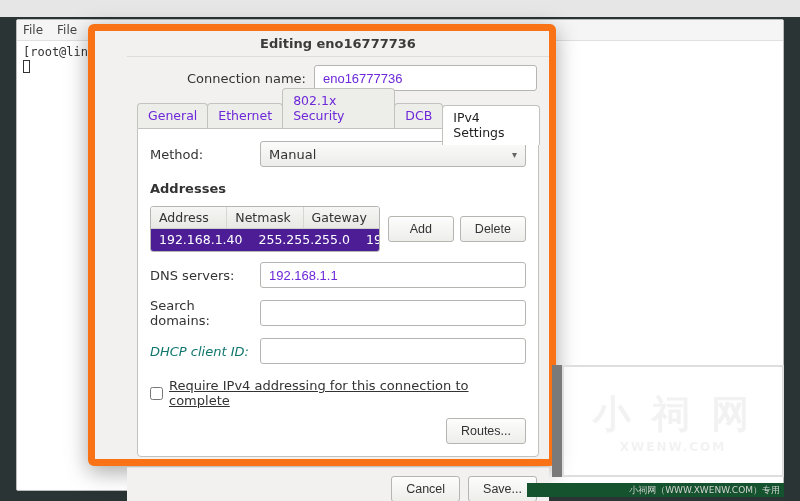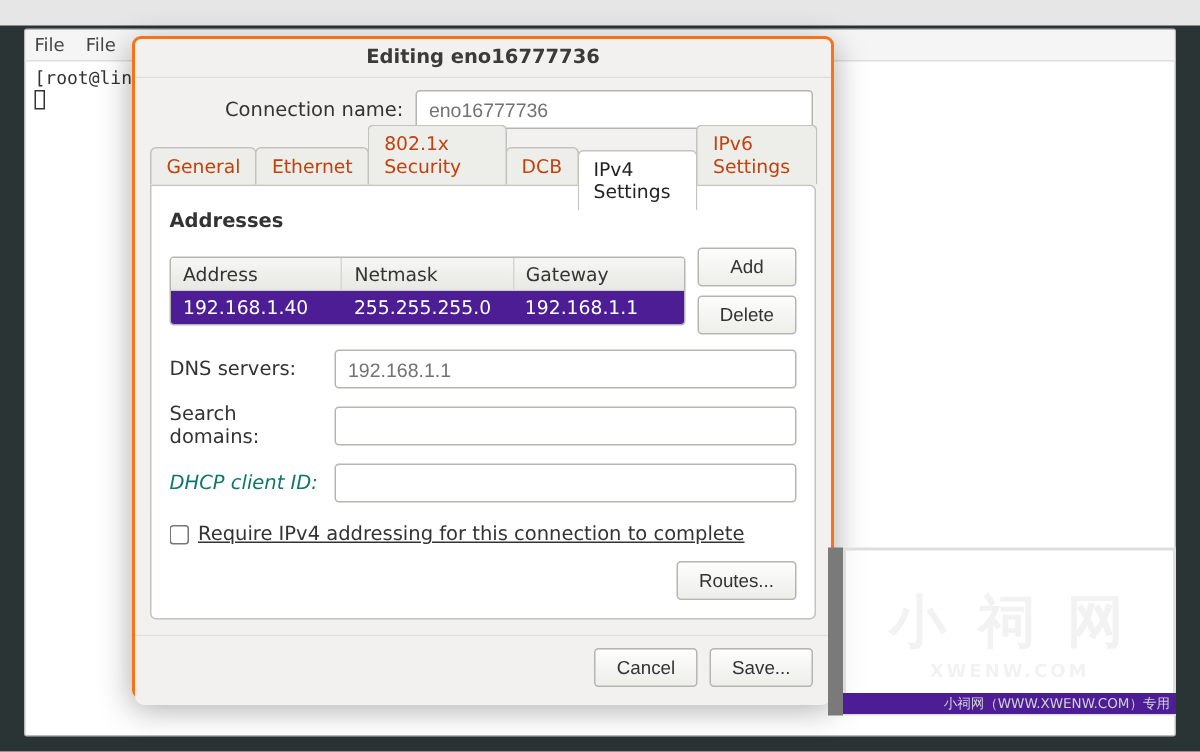--- a/index.html
+++ b/index.html
@@ -51,25 +51,26 @@
     border: 1px solid #333;
     vertical-align: text-bottom;
   }
   .dialog {
     position: absolute;
     left: 88px;
     top: 24px;
     width: 468px;
     height: 442px;
     background: #f2f1f0;
-    border: 2px solid #f97316;
+    border: 7px solid #f97316;
     border-radius: 6px;
     box-shadow: 0 6px 22px rgba(0,0,0,0.35);
     display: flex;
     flex-direction: column;
+    padding-left: 32px;
   }
   .dialog-title {
     height: 26px;
     line-height: 26px;
     text-align: center;
     font-weight: bold;
     color: #3b3b3b;
     font-size: 13px;
     border-bottom: 1px solid #ddd;
     background: #f2f1f0;
@@ -84,34 +85,34 @@
   }
   .conn-row label { color: #333; }
   .text-input {
     flex: 1;
     height: 26px;
     padding: 0 8px;
     border: 1px solid #b5b5b1;
     border-radius: 3px;
     background: #fff;
     font-size: 13px;
-    color: #737373;
+    color: #6d28d9;
   }
   .tabbar {
     display: flex;
     align-items: flex-end;
     padding: 0 10px;
     margin-top: 2px;
     position: relative;
     height: 25px;
   }
   .tab {
     padding: 4px 10px 5px 10px;
     font-size: 12.5px;
-    color: #c2410c;
+    color: #6d28d9;
     border: 1px solid #c2c2be;
     border-bottom: none;
     background: #ededea;
     border-radius: 4px 4px 0 0;
     margin-right: -1px;
     cursor: pointer;
     position: relative;
   }
   .tab.active {
     background: #fff;
@@ -178,21 +179,21 @@
     display: flex;
     background: #4c1d95;
     color: #fff;
     height: 22px;
   }
   .addr-row > div {
     flex: 1;
     padding: 3px 8px;
     font-size: 12.5px;
   }
-  .addr-btns { display: flex; flex-direction: column; gap: 6px; }
+  .addr-btns { display: flex; flex-direction: row; gap: 6px; }
   .btn {
     min-width: 66px;
     height: 26px;
     padding: 0 14px;
     border: 1px solid #b5b5b1;
     border-radius: 3px;
     background: linear-gradient(#fdfdfd,#ededea);
     color: #333;
     cursor: pointer;
     font-size: 12.5px;
@@ -222,24 +223,24 @@
     align-items: center;
     justify-content: center;
     color: #e6e6e6;
     font-weight: bold;
   }
   .wm-big { font-size: 38px; letter-spacing: 4px; opacity: 0.5; }
   .wm-sub { font-size: 12px; letter-spacing: 2px; opacity: 0.5; }
   .wm-bar {
     position: absolute;
     right: 16px;
-    bottom: 25px;
-    width: 222px;
+    bottom: 4px;
+    width: 257px;
     height: 14px;
-    background: #4c1d95;
+    background: #14532d;
     color: #d3d3d3;
     font-size: 9px;
     text-align: right;
     padding: 1px 4px;
   }
   .wm-side {
     position: absolute;
     right: 238px;
     bottom: 24px;
     width: 10px;
@@ -270,25 +271,31 @@
     <label>Connection name:</label>
     <input class="text-input" value="eno16777736" style="">
   </div>
 
   <div class="tabbar">
     <div class="tab">General</div>
     <div class="tab">Ethernet</div>
     <div class="tab">802.1x Security</div>
     <div class="tab">DCB</div>
     <div class="tab active">IPv4 Settings</div>
-    <div class="tab">IPv6 Settings</div>
   </div>
 
   <div class="tab-panel">
 
+    <div class="row">
+      <div class="row-label">Method:</div>
+      <div class="combo">
+        <span>Manual</span>
+        <span class="chev">▾</span>
+      </div>
+    </div>
 
     <div class="section-title">Addresses</div>
 
     <div class="addr-area">
       <div class="addr-table">
         <div class="addr-head">
           <div>Address</div>
           <div>Netmask</div>
           <div>Gateway</div>
         </div>

